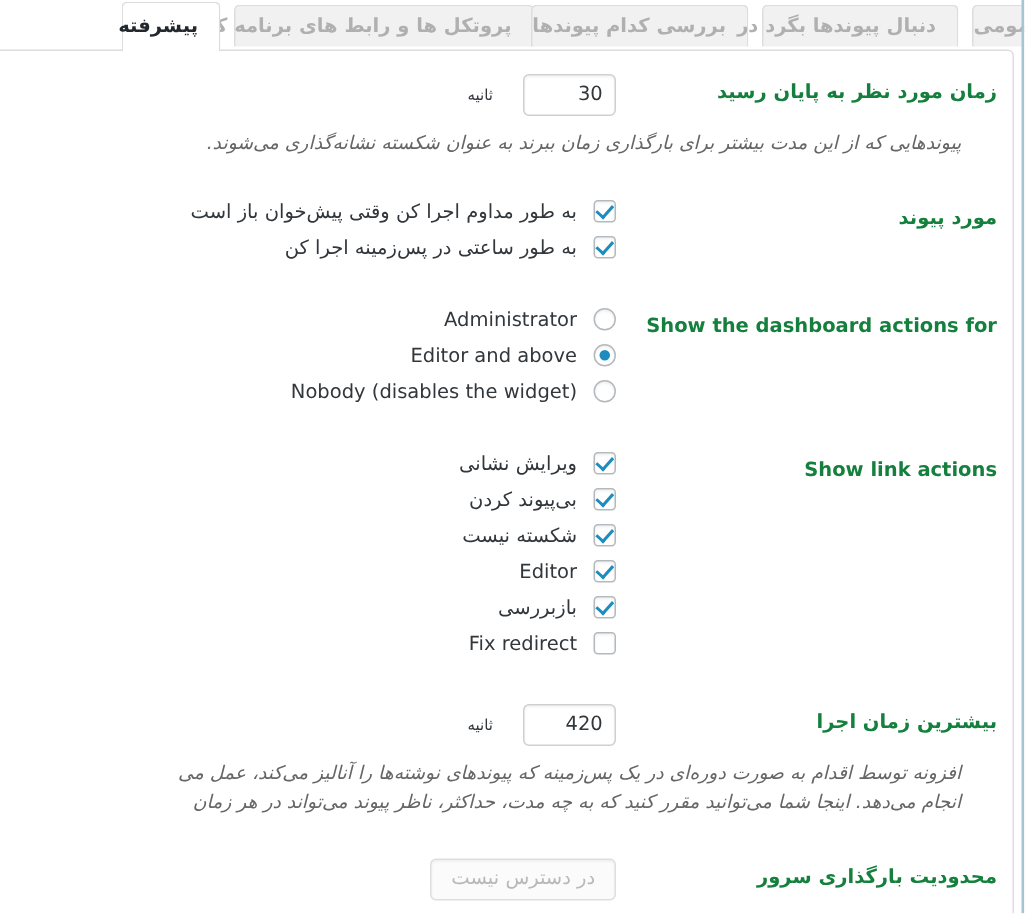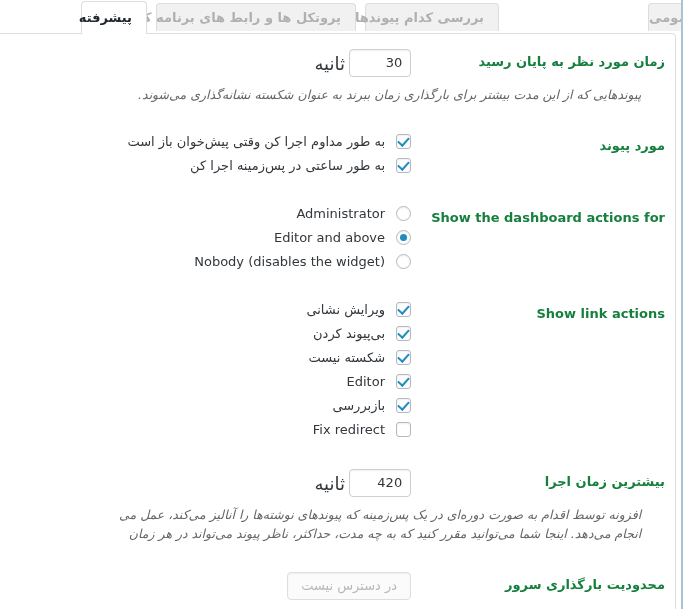--- a/index.html
+++ b/index.html
@@ -121,23 +121,23 @@
     box-shadow: inset 0 1px 2px rgba(0,0,0,0.06);
   }
   .num-input.disabled {
     background: #fbfbfb;
     color: #b8b8b8;
     border-color: #dedede;
     width: 124px;
     text-align: center;
   }
   .unit {
-    font-size: 18px;
+    font-size: 10px;
     color: #32373c;
-    margin-right: 0;
+    margin-right: 16px;
     vertical-align: middle;
   }
 
   .opt-row {
     display: block;
     margin: 0 0 6px 0;
     font-size: 13px;
     color: #32373c;
     line-height: 18px;
     white-space: nowrap;
@@ -199,22 +199,25 @@
 
 <div id="screen">
 
   <div class="tab-strip">
     <div class="tab active" style="right:536px;width:66px;">
       <span>پیشرفته</span>
     </div>
     <div class="tab" style="right:327px;width:200px;">
       <span>پروتکل ها و رابط های برنامه کاربردی</span>
     </div>
-    <div class="tab" style="right:184px;width:134px;">
+    <div class="tab" style="right:184px;width:145px;">
       <span>بررسی کدام پیوندها</span>
+    </div>
+    <div class="tab" style="right:44px;width:131px;">
+      <span>دنبال پیوندها بگرد در</span>
     </div>
     <div class="tab" style="right:-28px;width:63px;">
       <span>عمومی</span>
     </div>
   </div>
 
   <div class="panel">
     <div class="panel-inner">
       <table class="form-table">
 

